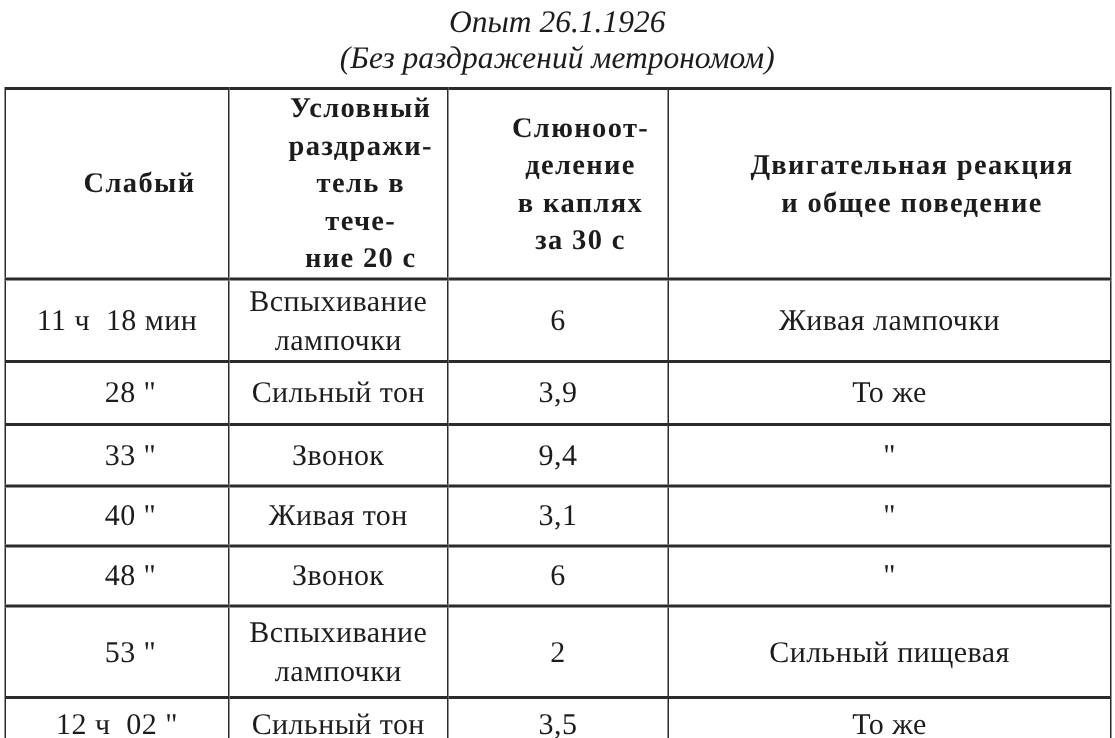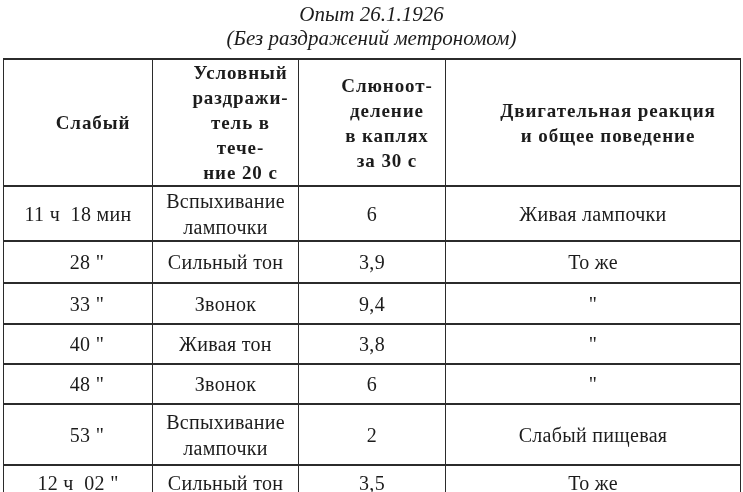--- a/index.html
+++ b/index.html
@@ -109,35 +109,35 @@
     </tr>
     <tr class="r2">
       <td class="time-indent">33 "</td>
       <td>Звонок</td>
       <td>9,4</td>
       <td>"</td>
     </tr>
     <tr class="r3">
       <td class="time-indent">40 "</td>
       <td>Живая тон</td>
-      <td>3,8</td>
+      <td>3,1</td>
       <td>"</td>
     </tr>
     <tr class="r4">
       <td class="time-indent">48 "</td>
       <td>Звонок</td>
       <td>6</td>
       <td>"</td>
     </tr>
     <tr class="r5">
       <td class="time-indent">53 "</td>
       <td>Вспыхивание
 лампочки</td>
       <td>2</td>
-      <td>Слабый пищевая</td>
+      <td>Сильный пищевая</td>
     </tr>
     <tr class="r6">
       <td>12 ч&nbsp; 02 "</td>
       <td>Сильный тон</td>
       <td>3,5</td>
       <td>То же</td>
     </tr>
   </tbody>
 </table>
 

